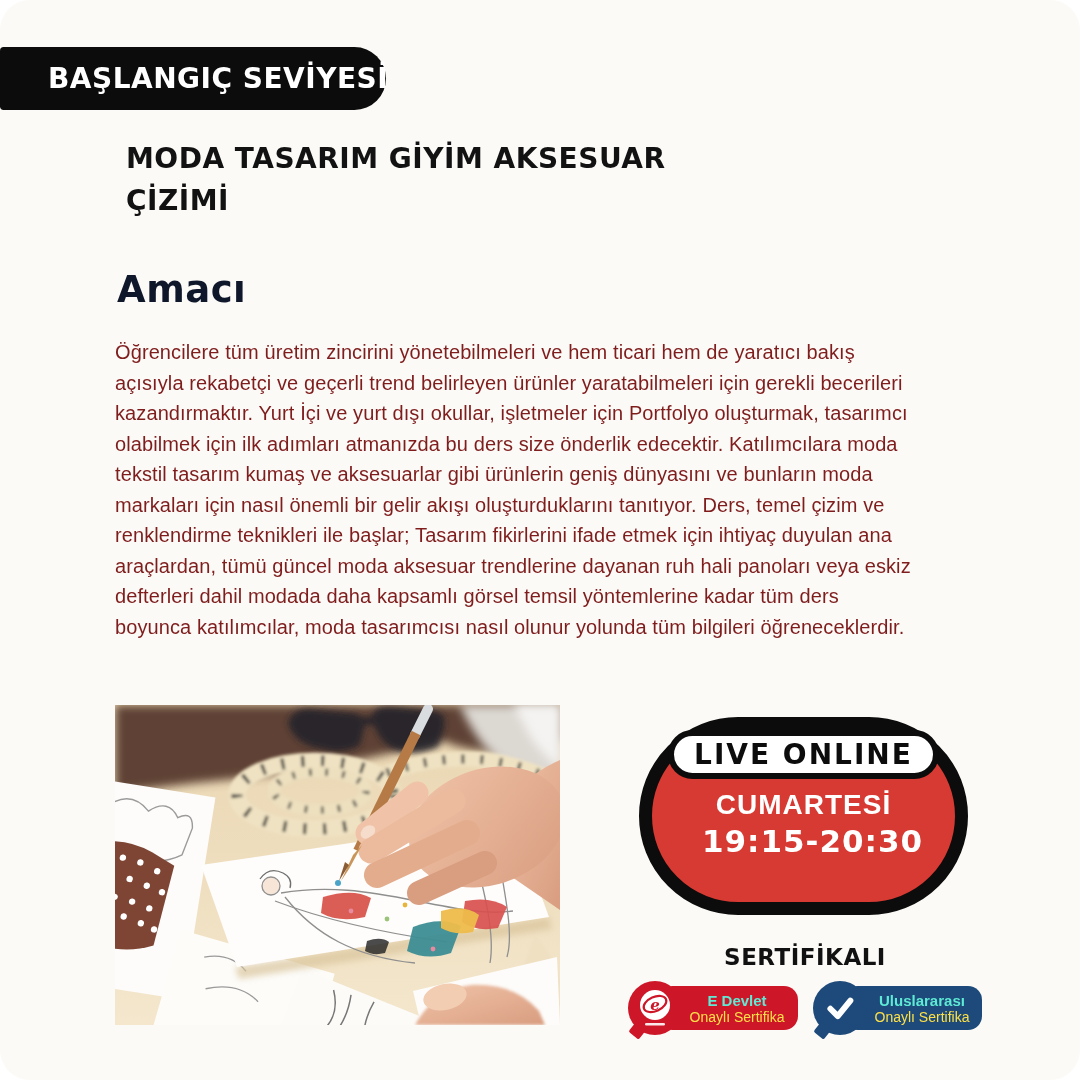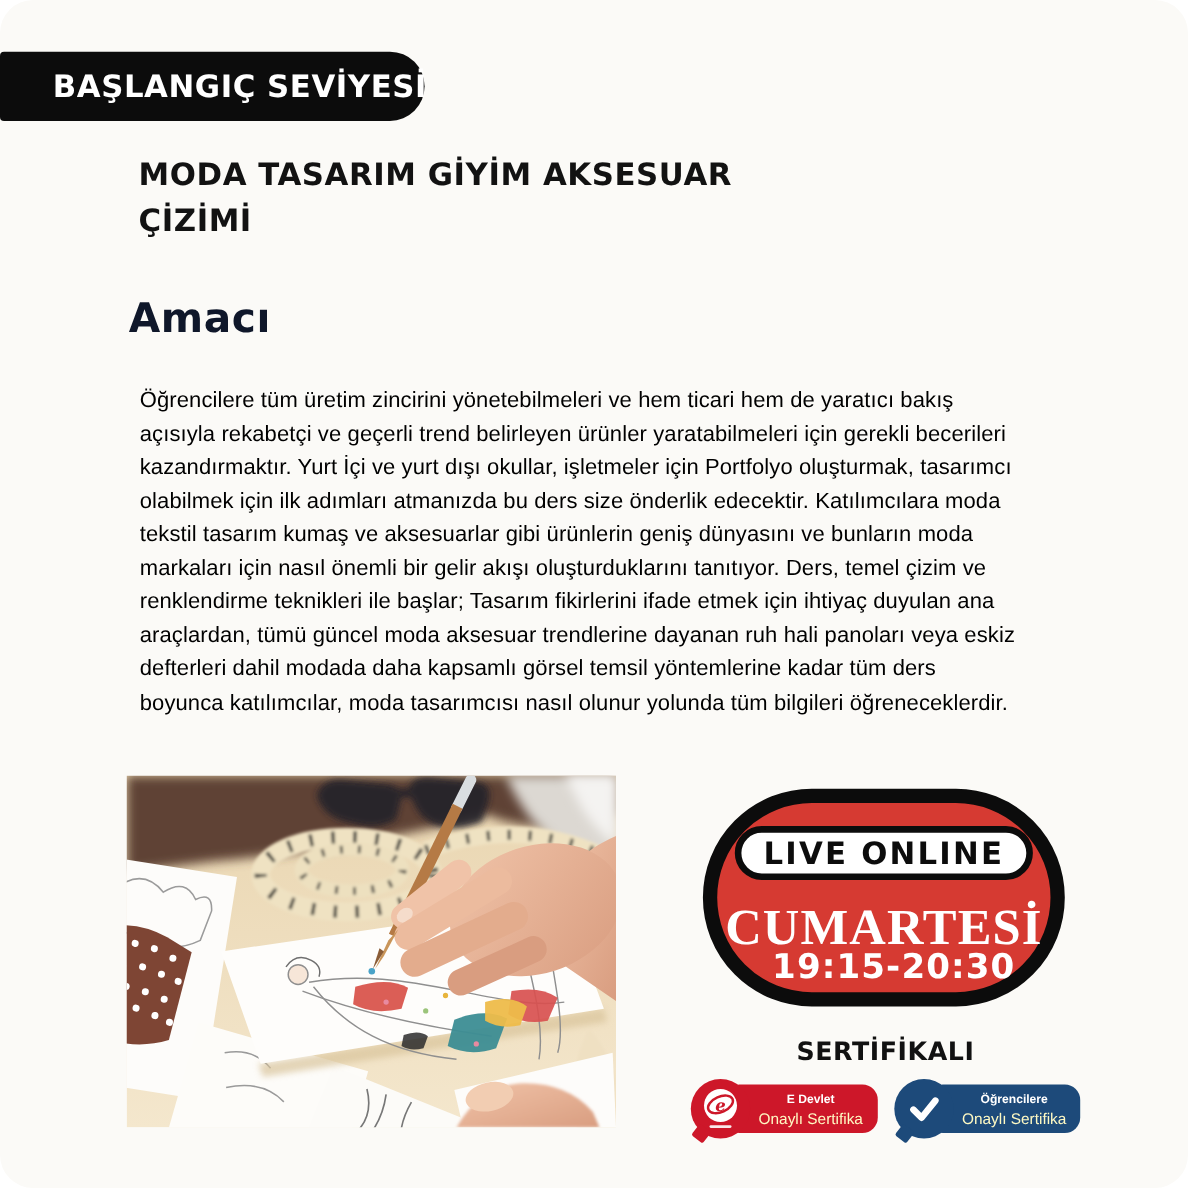--- a/index.html
+++ b/index.html
@@ -27,44 +27,44 @@
     font-size:28px;line-height:42px;letter-spacing:.5px;color:#121212;
   }
   
   .amaci{
     position:absolute;left:117px;top:268px;margin:0;
     font-family:"DejaVu Sans",sans-serif;font-weight:800;
     font-size:37px;line-height:44px;letter-spacing:.5px;color:#0f172a;
   }
   
   .body-text{
-    position:absolute;left:115px;top:337px;width:800px;margin:12px;
-    font-size:20px;line-height:30.5px;letter-spacing:.1px;color:#000000;
+    position:absolute;left:115px;top:337px;width:800px;margin:0;
+    font-size:20px;line-height:30.5px;letter-spacing:.1px;color:#7f1d1d;
   }
   
   .photo{
     position:absolute;left:115px;top:705px;width:445px;height:320px;overflow:hidden;
   }
   
   .schedule-badge{
     position:absolute;left:639px;top:717px;width:329px;height:198px;
     box-sizing:border-box;background:#d63a32;border:13px solid #0c0c0c;
     border-radius:110px;display:flex;flex-direction:column;align-items:center;
   }
   .live-pill{
-    margin-top:21px;background:#ffffff;border:6px solid #0c0c0c;border-radius:26px;
+    background:#ffffff;border:6px solid #0c0c0c;border-radius:26px;
     padding:2px 20px;display:flex;align-items:center;justify-content:center;
   }
   .live-pill span{
     font-family:"DejaVu Sans",sans-serif;font-weight:800;font-size:28px;
     letter-spacing:2px;color:#0c0c0c;white-space:nowrap;
   }
   .schedule-day{
-    margin-top:24px;color:#ffffff;font-family:Liberation Serif, serif;
-    font-weight:800;font-size:46px;line-height:38px;letter-spacing:1px;
+    margin-top:7px;color:#ffffff;font-family:Liberation Sans, sans-serif;
+    font-weight:800;font-size:28px;line-height:38px;letter-spacing:1px;
   }
   .schedule-time{
     color:#ffffff;font-family:"DejaVu Sans",sans-serif;
     font-weight:800;font-size:31px;line-height:34px;letter-spacing:1px;margin-left:18px;
   }
   
   .cert{
     position:absolute;left:640px;top:944px;width:330px;text-align:center;
   }
   .cert-heading{
@@ -82,24 +82,24 @@
   .cert-bubble::after{ 
     content:"";position:absolute;left:3px;bottom:-2px;width:13px;height:13px;
     background:inherit;transform:rotate(38deg);border-radius:2px;z-index:-1;
   }
   .cert-bar{
     margin-left:-16px;margin-top:5px;height:44px;box-sizing:border-box;
     border-radius:6px 14px 14px 6px;display:flex;flex-direction:column;
     justify-content:center;padding:0 13px 0 24px;
   }
   .cert-bar .t1{
-    color:#ffffff;font-weight:bold;font-size:11px;line-height:17px;white-space:nowrap;
+    color:#5eead4;font-weight:bold;font-size:15px;line-height:17px;white-space:nowrap;
   }
   .cert-bar .t2{
-    color:#fef9c3;font-size:14px;line-height:16px;white-space:nowrap;
+    color:#fde047;font-size:14px;line-height:16px;white-space:nowrap;
   }
   .bg-red{background:#cd1729;}
   .bg-blue{background:#1d4a7a;}
 </style>
 </head>
 <body>
 
 <div class="canvas">
 
   <div class="level-badge">
@@ -276,21 +276,21 @@
         </div>
       </div>
 
       <div class="cert-badge">
         <div class="cert-bubble bg-blue">
           <svg width="40" height="40" viewBox="0 0 54 54">
             <polyline points="14,28 24,38 41,17" fill="none" stroke="#ffffff" stroke-width="8" stroke-linecap="round" stroke-linejoin="round"></polyline>
           </svg>
         </div>
         <div class="cert-bar bg-blue">
-          <span class="t1">Öğrencilere</span>
+          <span class="t1">Uluslararası</span>
           <span class="t2">Onaylı Sertifika</span>
         </div>
       </div>
 
     </div>
   </div>
 
 </div>
 
 </body></html>

